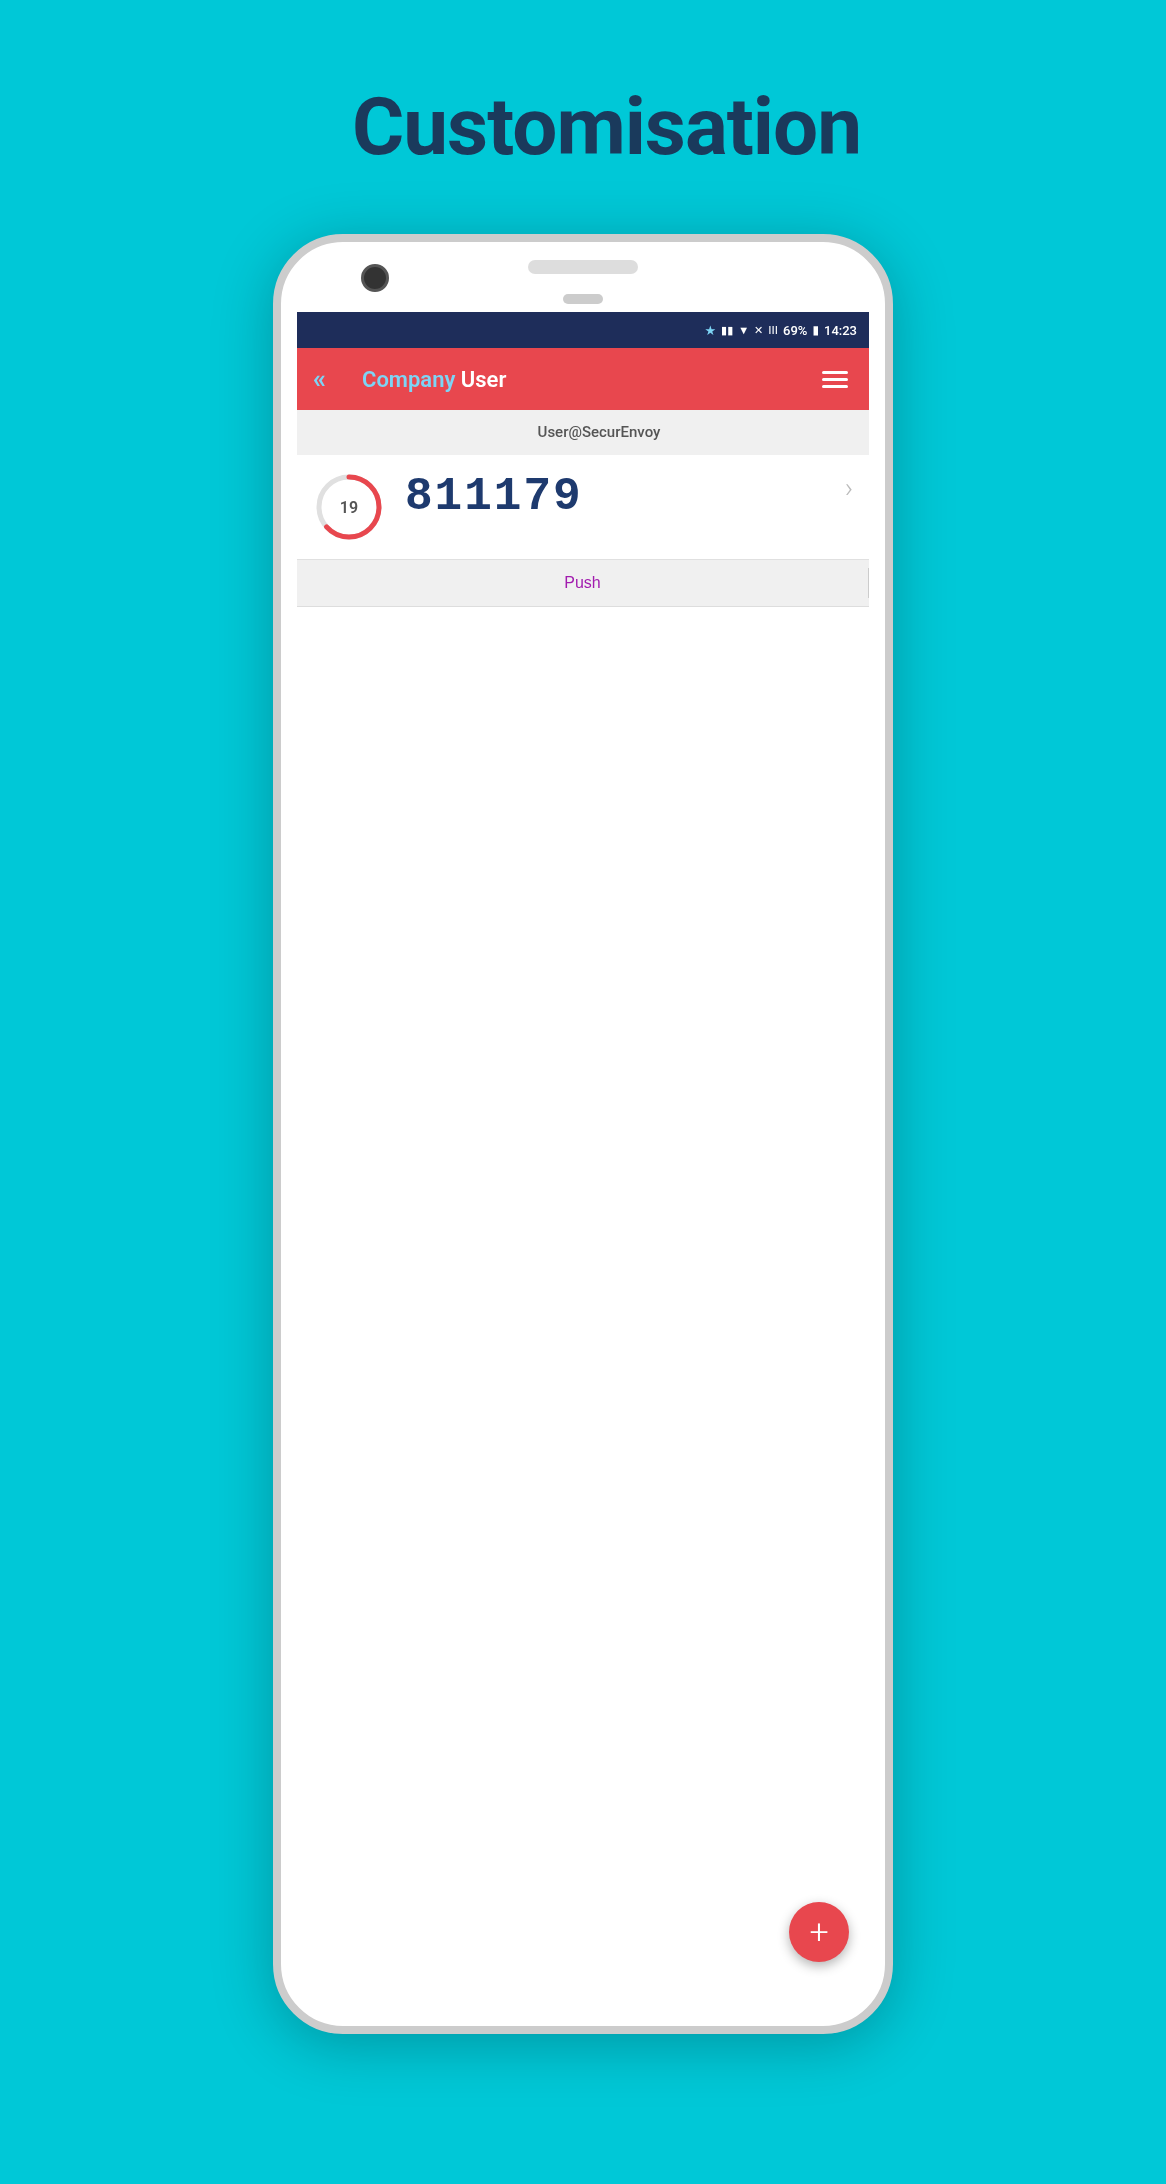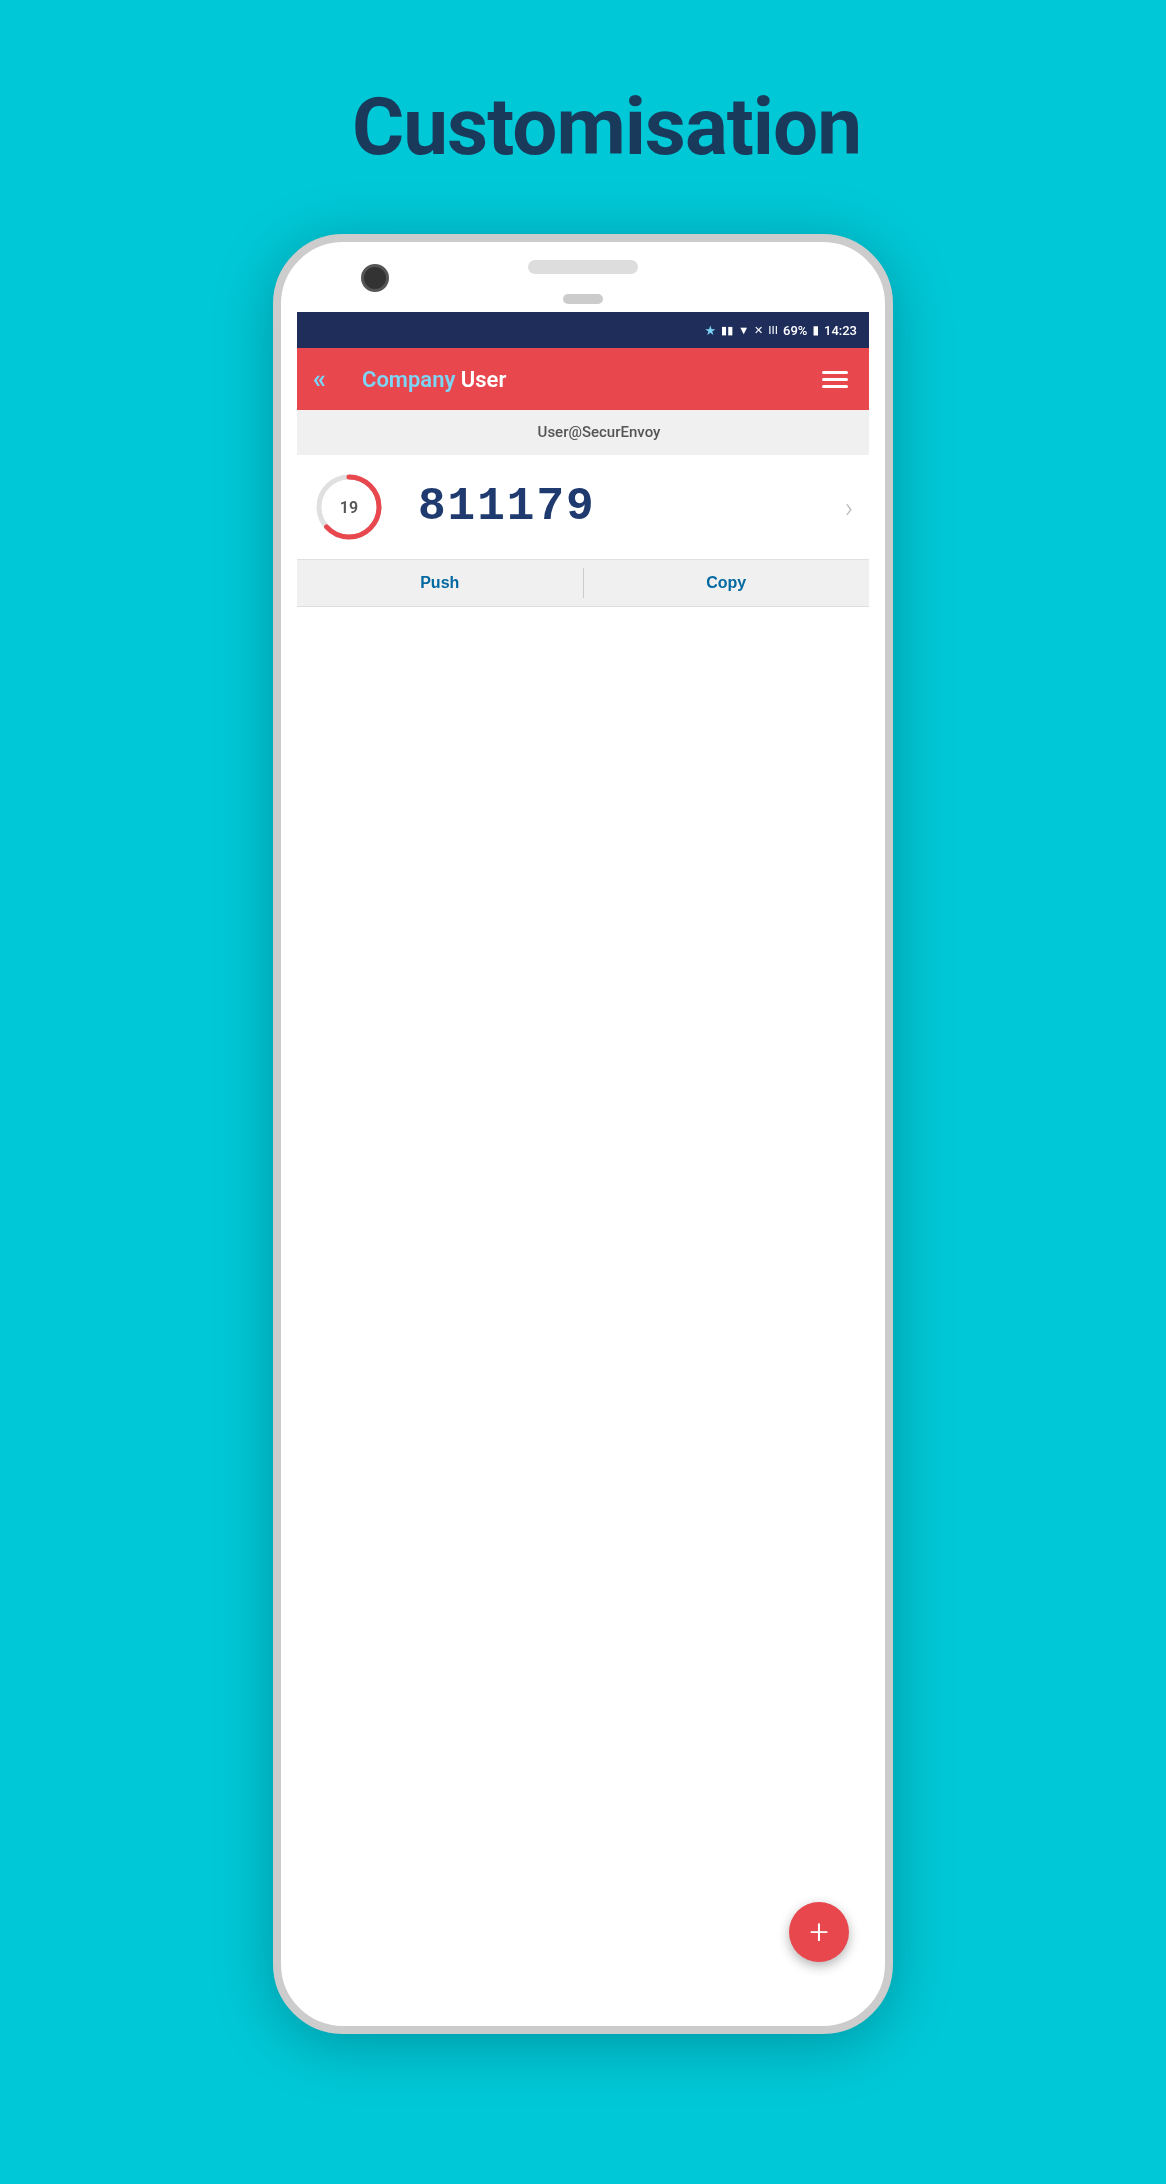--- a/index.html
+++ b/index.html
@@ -183,24 +183,23 @@
       color: #555;
       font-size: 15px;
       font-weight: 500;
       margin-left: 32px;
     }
 
     
     .token-row {
       background: #fff;
       display: flex;
-      align-items: center;
+      align-items: flex-start;
       padding: 16px 16px;
       border-bottom: 1px solid #e0e0e0;
-      gap: 13px;
     }
 
     
     .timer-circle {
       position: relative;
       width: 72px;
       height: 72px;
       margin-right: 20px;
     }
 
@@ -252,23 +251,23 @@
     .action-row {
       background: #f0f0f0;
       display: flex;
       align-items: center;
       border-bottom: 1px solid #ddd;
     }
 
     .action-btn {
       flex: 1;
       padding: 14px 0;
-      color: #0369a1;
+      color: #a21caf;
       font-size: 16px;
-      font-weight: 700;
+      font-weight: 400;
       cursor: pointer;
       background: none;
       border: none;
     }
 
     .action-divider {
       width: 1px;
       height: 30px;
       background: #ccc;
     }
@@ -365,21 +364,20 @@
       </div>
 
       <span class="token-code">811179</span>
 
       <span class="chevron-right">›</span>
     </div>
 
     <div class="action-row">
       <button class="action-btn">Push</button>
       <div class="action-divider"></div>
-      <button class="action-btn">Copy</button>
     </div>
 
     <div class="content-area">
 
       <div class="fab">
         <span class="fab-plus">+</span>
       </div>
     </div>
 
   </div>

